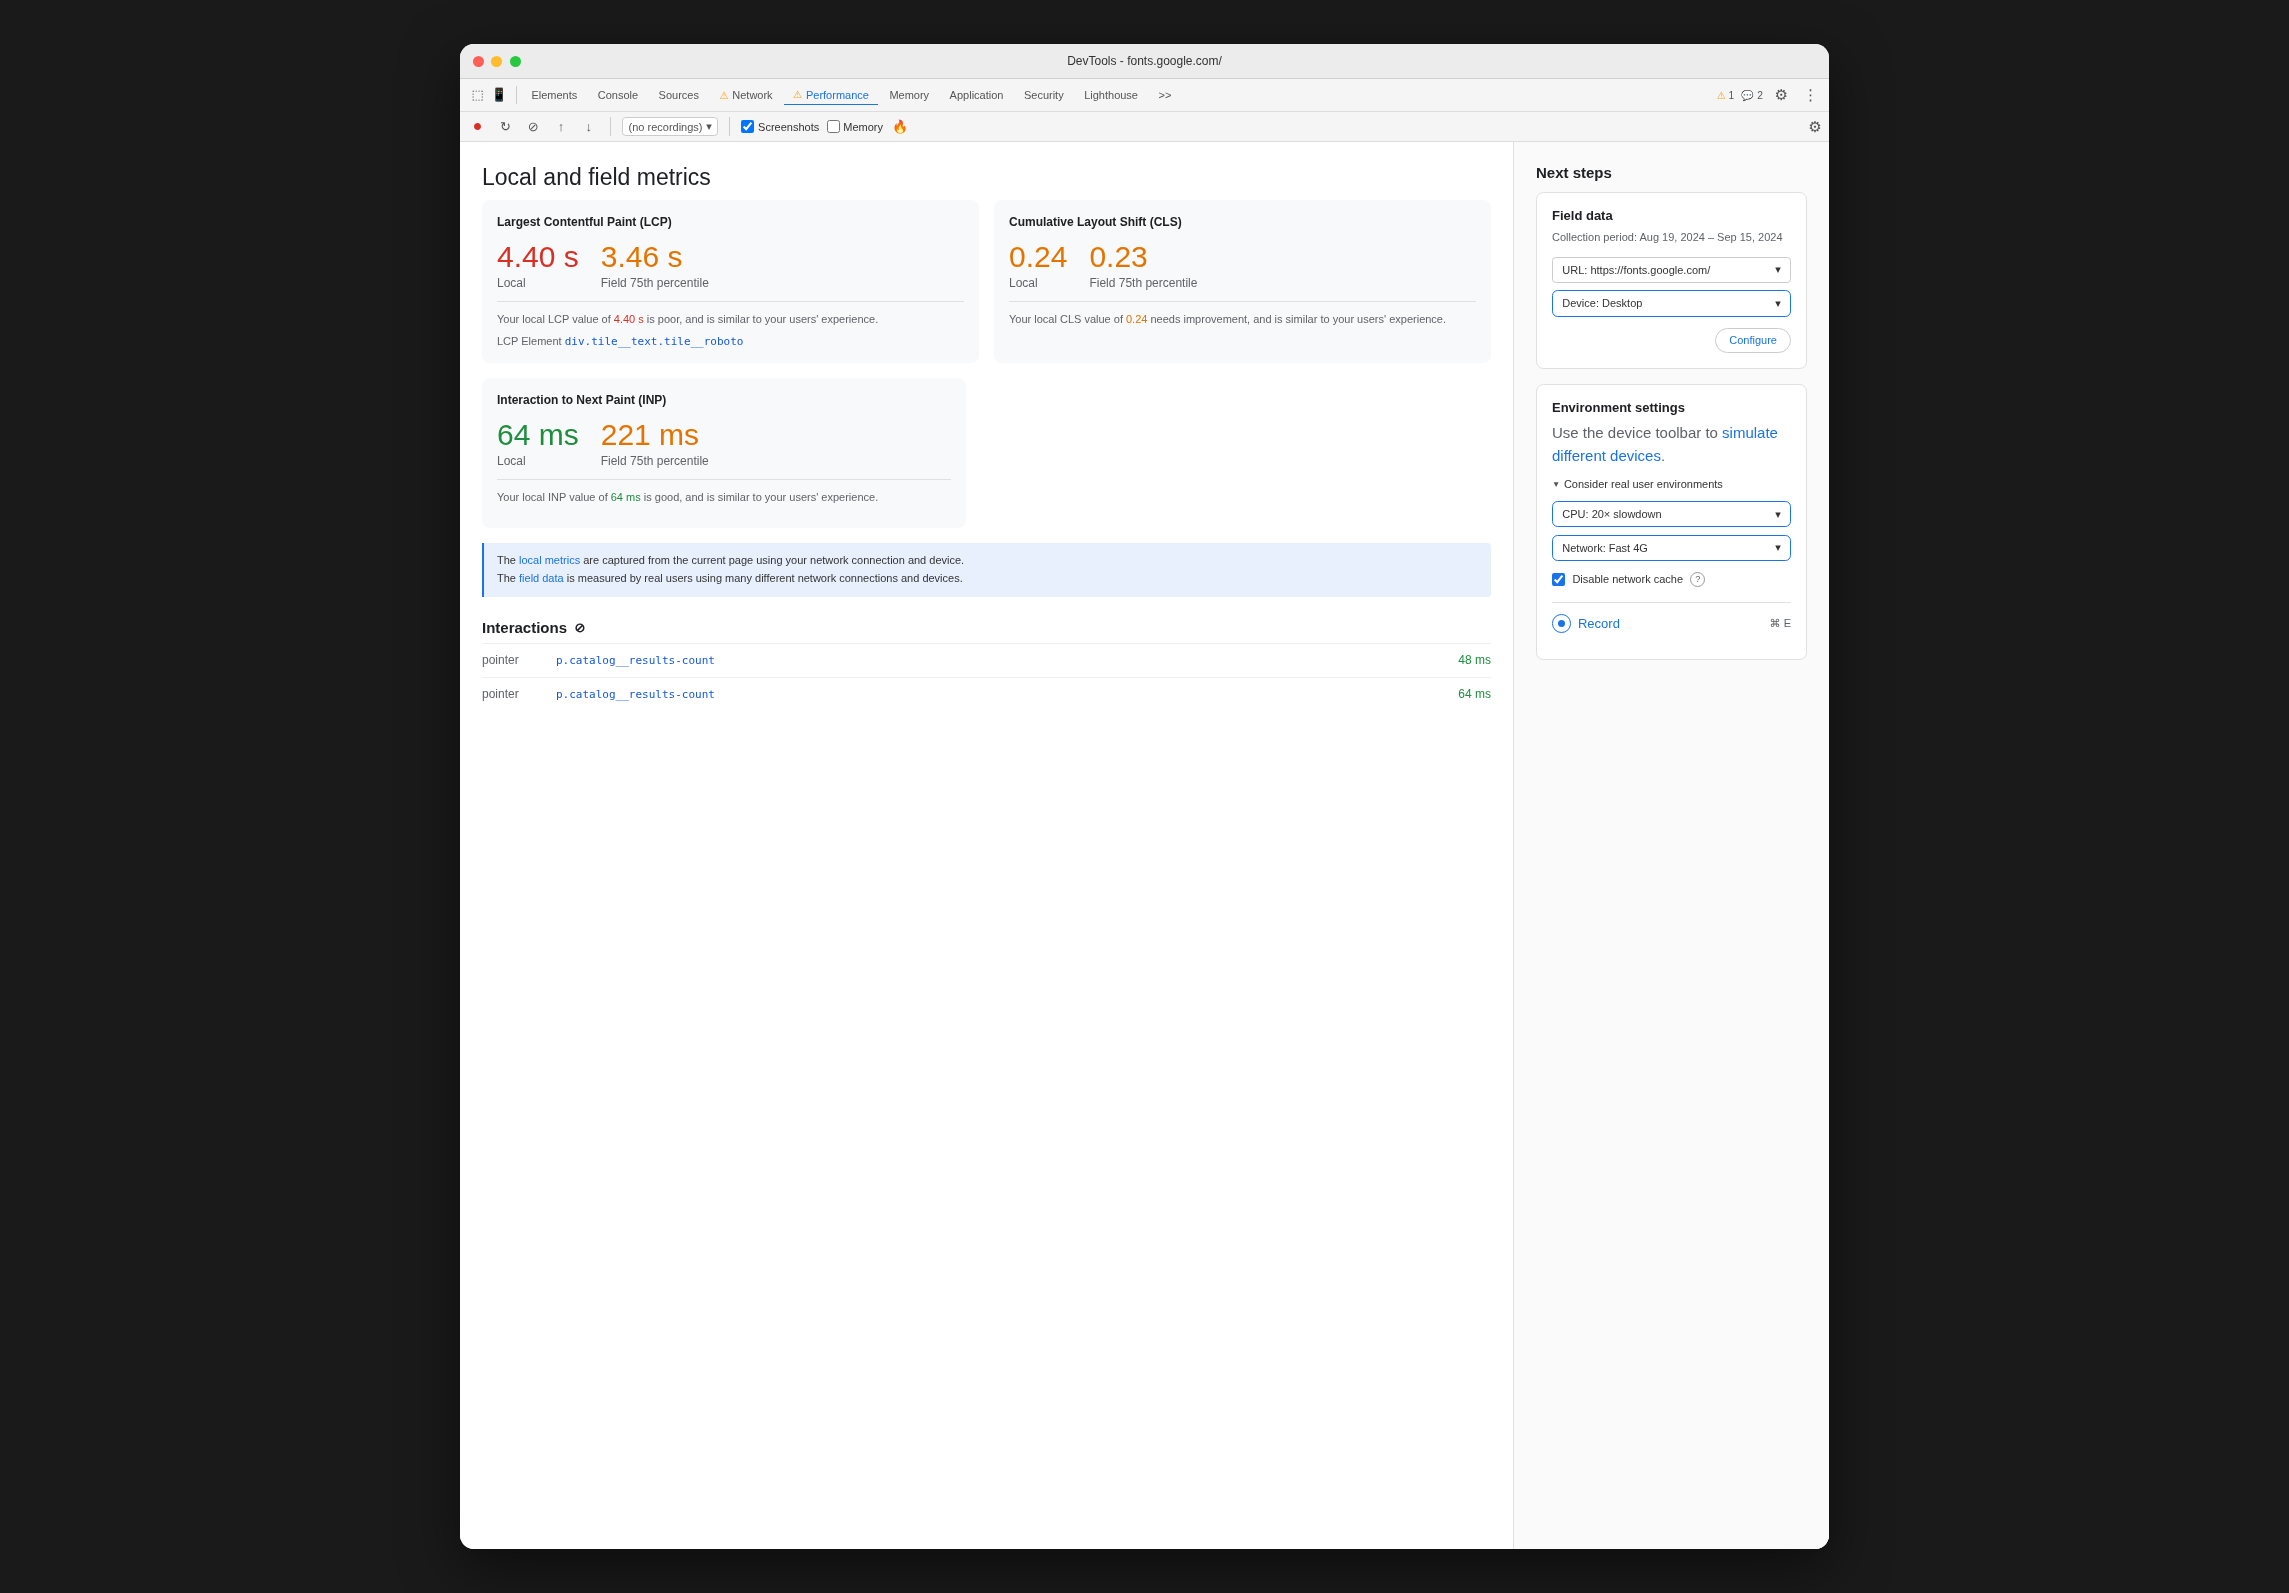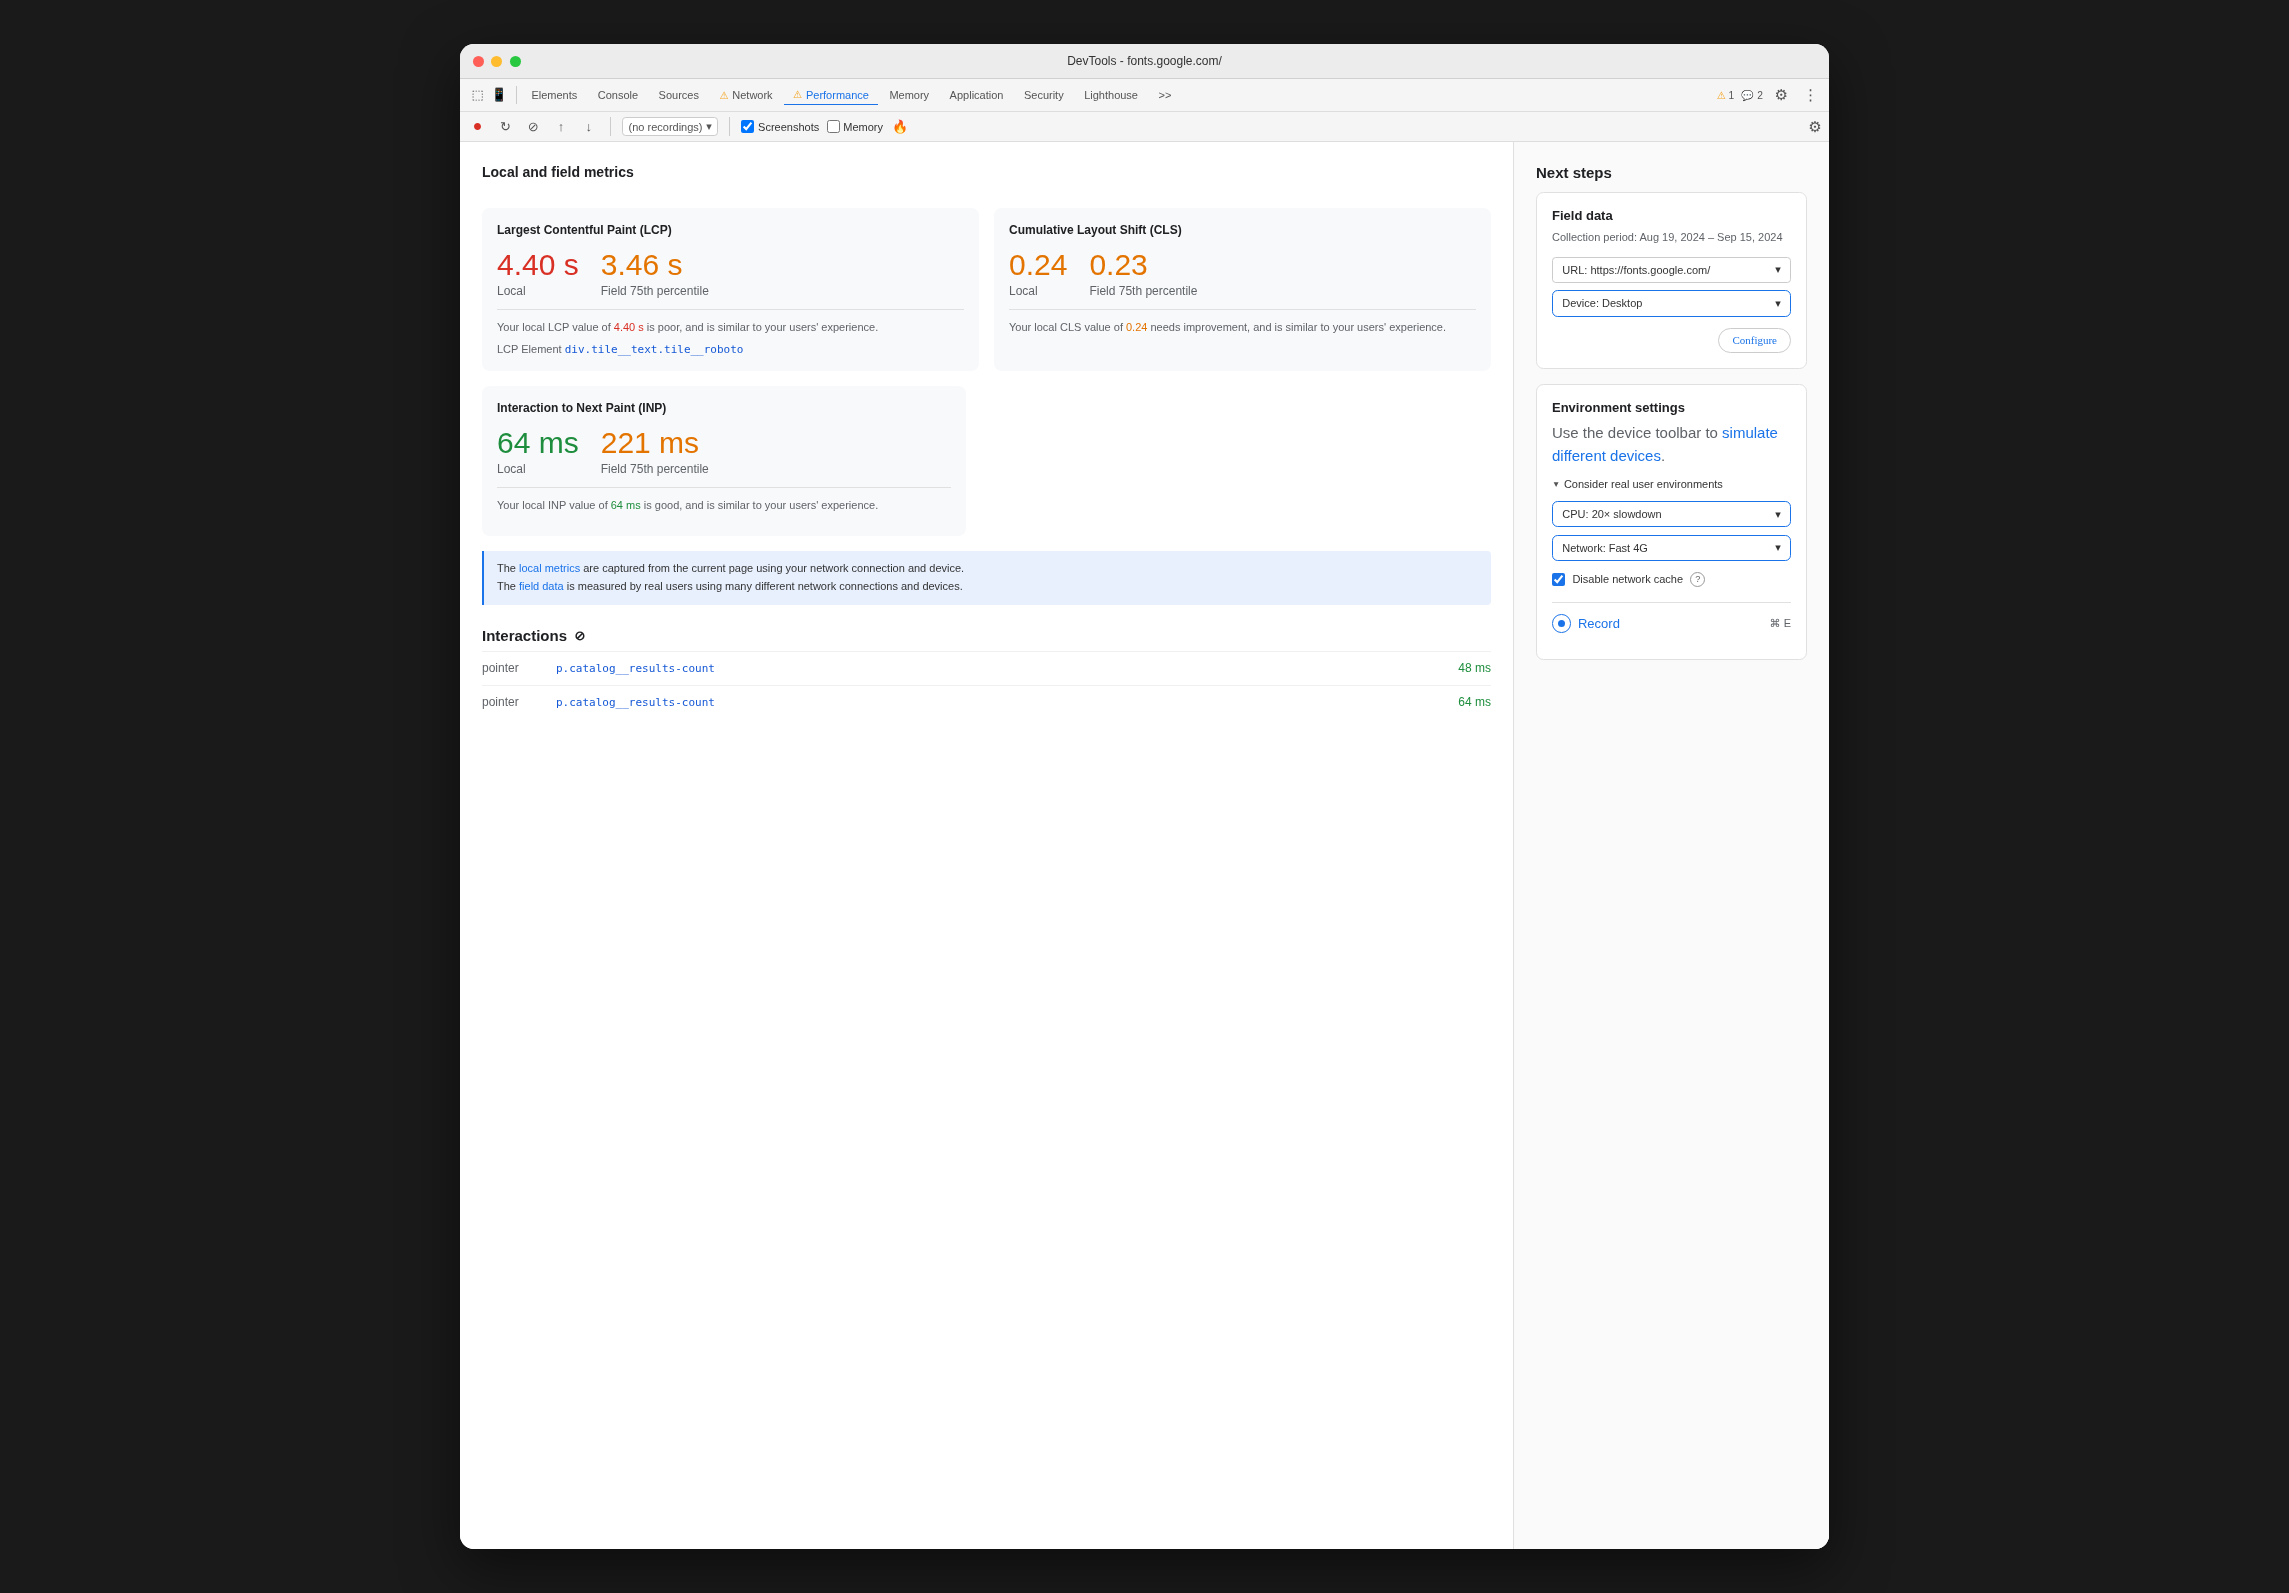--- a/index.html
+++ b/index.html
@@ -166,24 +166,24 @@
       overflow-y: auto;
       border-right: 0.9px solid #e0e0e0;
     }
     .right-panel {
       width: 315px;
       padding: 22px;
       overflow-y: auto;
       background: #fafafa;
     }
     .section-title {
-      font-size: 14px;
-      font-weight: 700;
+      font-size: 23px;
+      font-weight: 400;
       color: #202124;
-      margin-bottom: 28px;
+      margin-bottom: 9px;
     }
     .metrics-grid {
       display: grid;
       grid-template-columns: 1fr 1fr;
       gap: 15px;
       margin-bottom: 15px;
     }
     .metric-card {
       background: #f8f9fa;
       border-radius: 7.4px;
@@ -327,21 +327,20 @@
       padding: 5.6px 13px;
       border: 0.9px solid #ccc;
       border-radius: 18.6px;
       font-size: 11px;
       color: #1a73e8;
       background: white;
       cursor: pointer;
       text-align: center;
       float: right;
       margin-top: 3.7px;
-      font-family: Liberation Serif, serif;
     }
     .env-card {
       background: white;
       border: 0.9px solid #e0e0e0;
       border-radius: 7.4px;
       padding: 15px;
       margin-bottom: 22px;
     }
     .env-description {
       font-size: 15px;

